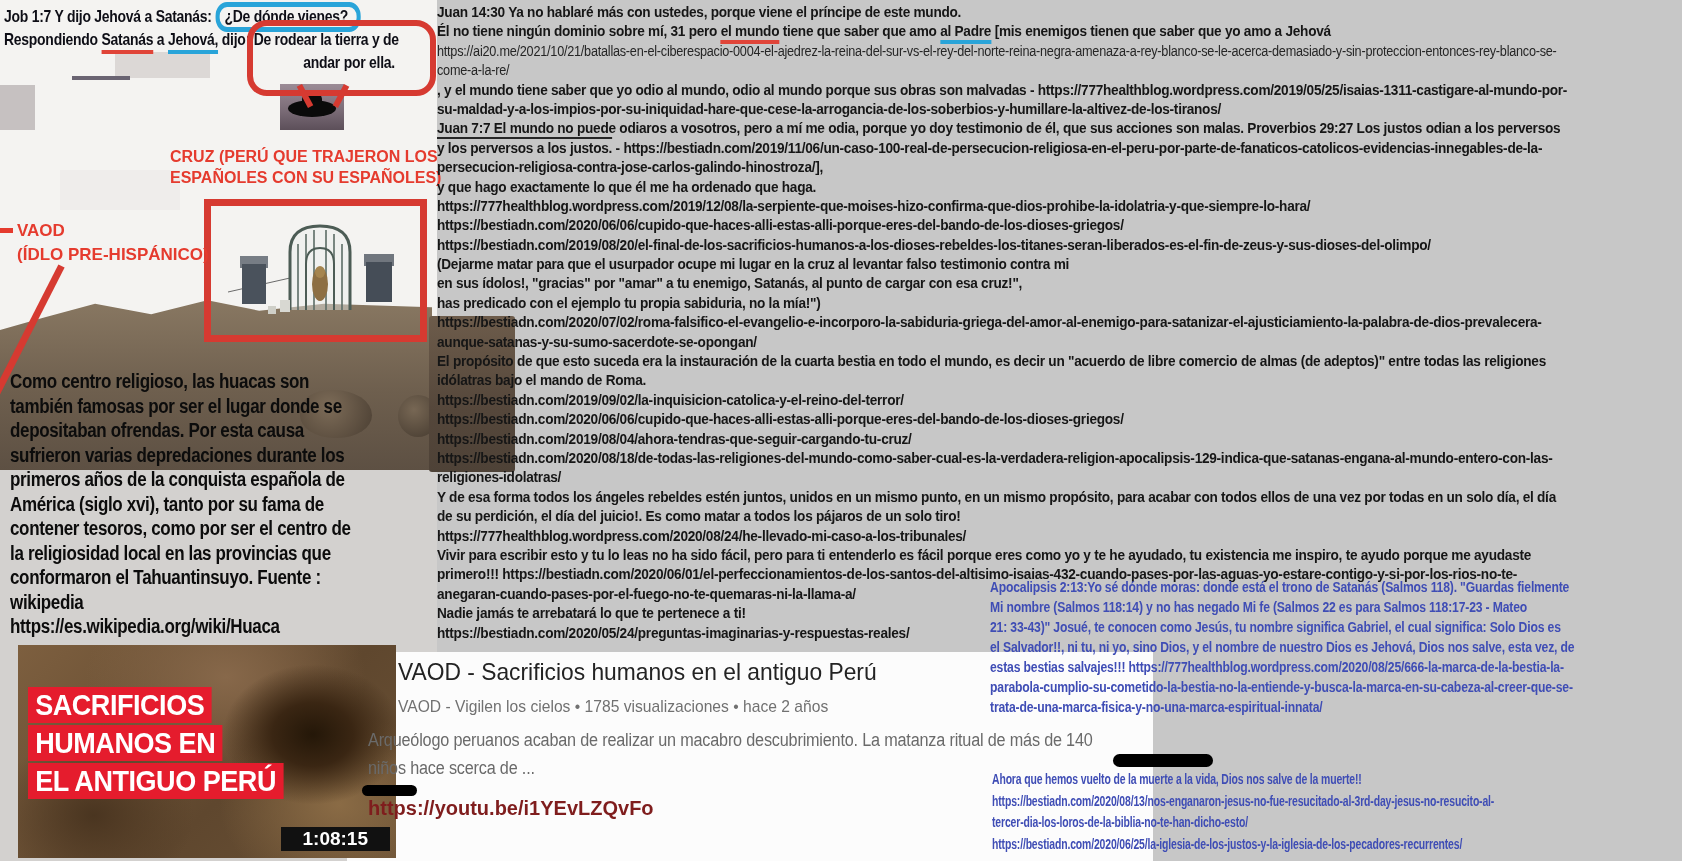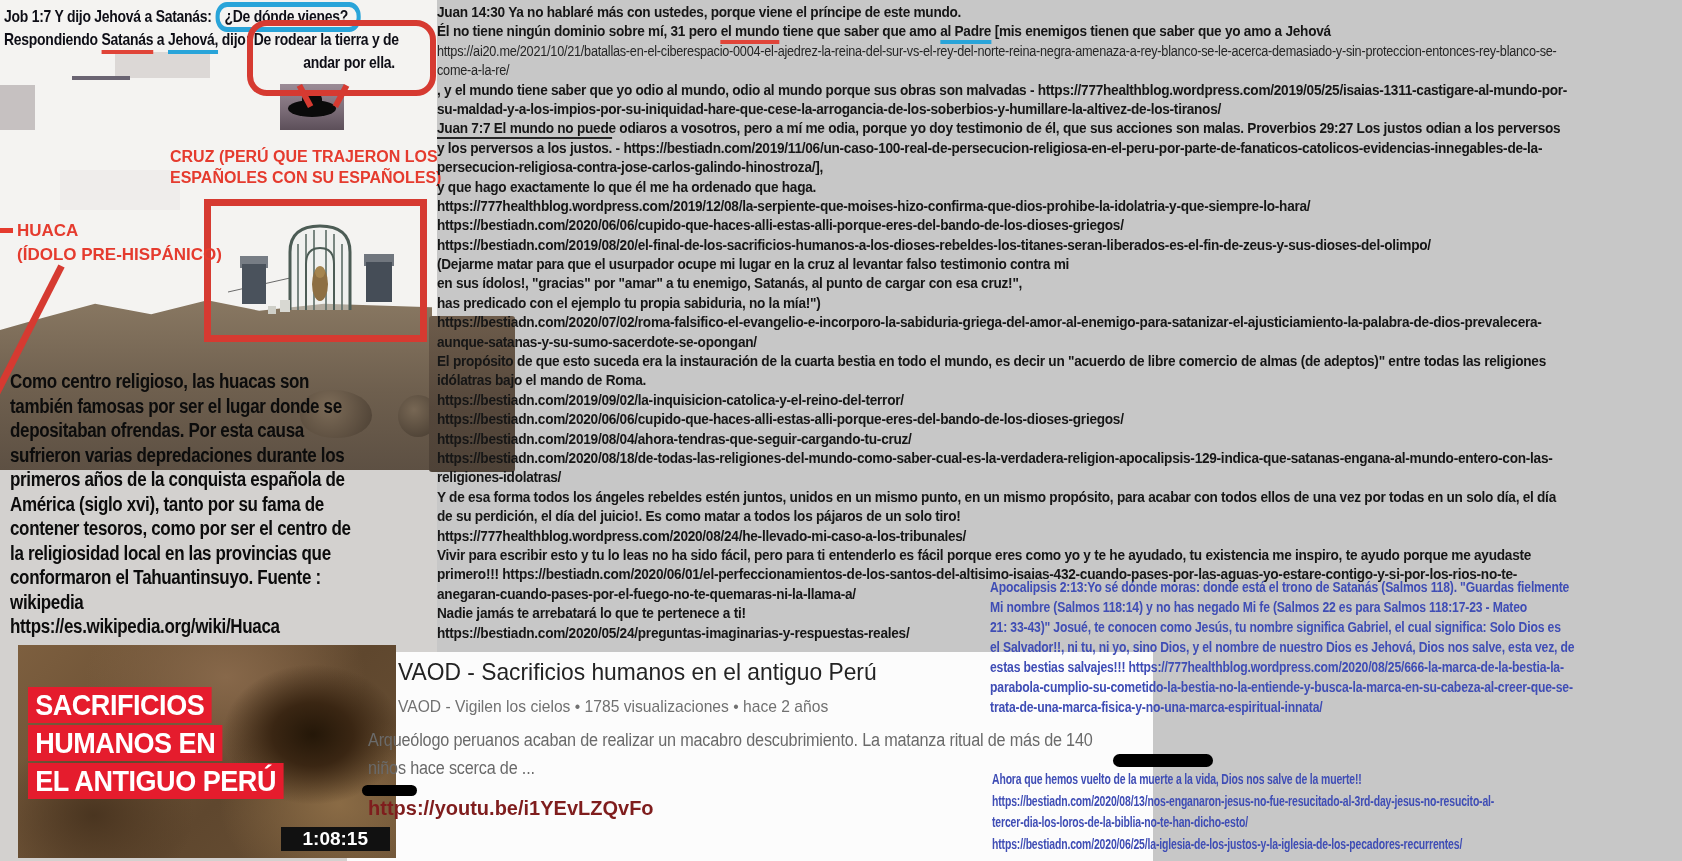--- a/index.html
+++ b/index.html
@@ -140,22 +140,22 @@
     <path d="M62 88 L62 30 Q62 4 92 4 Q122 4 122 30 L122 88" fill="rgba(235,240,238,0.45)" stroke="#4c5c55" stroke-width="3"></path>
     <path d="M70 88 L70 22 M78 88 L78 12 M86 88 L86 8 M98 88 L98 8 M106 88 L106 12 M114 88 L114 22" stroke="#5d6d66" stroke-width="1.6" fill="none"></path>
     <path d="M78 88 L78 42 Q78 26 92 26 Q106 26 106 42 L106 88" fill="none" stroke="#4c5c55" stroke-width="2"></path>
     <ellipse cx="92" cy="62" rx="8" ry="17" fill="#8d6f43"></ellipse>
     <ellipse cx="92" cy="50" rx="5" ry="6" fill="#a5854f"></ellipse>
     <rect x="52" y="78" width="10" height="12" fill="#d8d8d2"></rect>
     <rect x="40" y="84" width="8" height="8" fill="#cfcfc8"></rect>
   </svg>
   <div class="abs huaca-dash"></div>
   <div class="abs huaca-label">
-    <div>HUACA</div>
-    <div>(ÍDOLO PRE-HISPÁNICO)</div>
+    <div>VAOD</div>
+    <div>(ÍDLO PRE-HISPÁNICO)</div>
   </div>
   <div class="abs huaca-arrow"></div>
 
   <div class="abs huaca-par nw">
     <div>Como centro religioso, las huacas son</div>
     <div>también famosas por ser el lugar donde se</div>
     <div>depositaban ofrendas. Por esta causa</div>
     <div>sufrieron varias depredaciones durante los</div>
     <div>primeros años de la conquista española de</div>
     <div>América (siglo xvi), tanto por su fama de</div>

